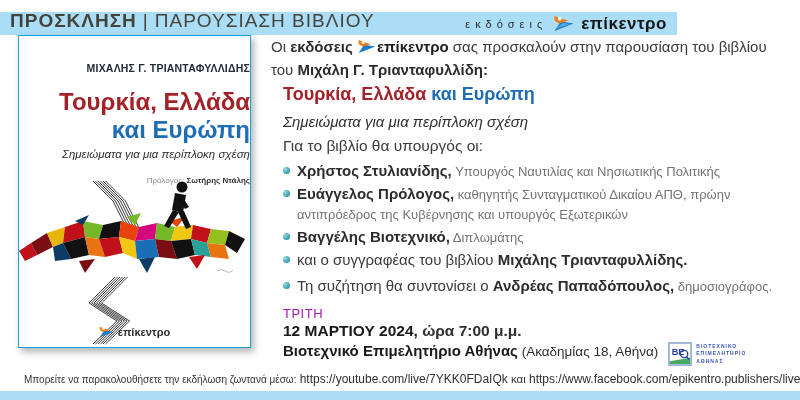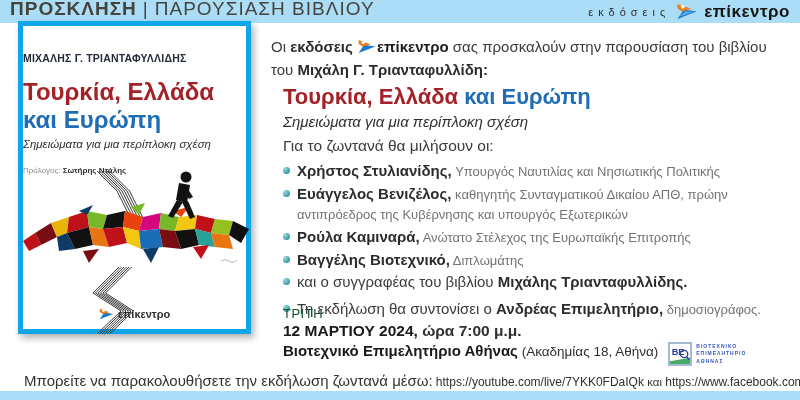--- a/index.html
+++ b/index.html
@@ -1,76 +1,76 @@
 <!DOCTYPE html>
 <html><head>
 <meta charset="utf-8">
 <style>
   * { margin:0; padding:0; box-sizing:border-box; }
   html,body { width:800px; height:400px; overflow:hidden; }
   body { font-family:"Liberation Sans","DejaVu Sans",sans-serif; background:#ffffff; position:relative; color:#3b3b3b; }
 
   
-  .topbar { position:absolute; top:0; left:0; width:800px; height:23px; background:#abdef6; overflow:hidden; }
+  .topbar { position:absolute; top:12px; left:0; width:677px; height:23px; background:#abdef6; overflow:hidden; }
   .topbar-title { position:absolute; left:10px; top:-4px; font-size:19px; line-height:26px; color:#45443c; letter-spacing:1px; white-space:nowrap; }
   .topbar-title b { font-weight:700; }
   .topbar-title .sep { font-weight:400; padding:0 6px; }
   .topbar-title .sub { font-weight:400; }
   .topbar-logo { position:absolute; right:10px; top:0; height:23px; display:flex; align-items:center; gap:6px; }
   .topbar-logo .small { font-size:11px; letter-spacing:5px; color:#2b2b2b; }
   .topbar-logo .wordmark { font-size:17px; font-weight:700; color:#161616; letter-spacing:0.5px; }
 
   .epik-icon { display:inline-block; vertical-align:-2px; }
 
   
-  .cover { position:absolute; left:18px; top:21px; width:233px; height:313px; background:#ffffff; border:5px solid #0ea5e9; box-shadow:3px 4px 7px rgba(0,0,0,0.30); text-align:left; }
+  .cover { position:absolute; left:18px; top:35px; width:233px; height:313px; background:#ffffff; border:1px solid #0ea5e9; box-shadow:3px 4px 7px rgba(0,0,0,0.30); text-align:right; }
   .cover-author { margin-top:26px; font-size:10.5px; font-weight:700; color:#232b38; letter-spacing:0.2px; }
   .cover-title { margin-top:14px; font-size:24px; font-weight:600; line-height:1.15; }
   .cover-title .t-red { color:#a32127; display:block; }
   .cover-title .t-blue { color:#1f6db4; display:block; }
   .cover-subtitle { margin-top:5px; font-size:11.5px; font-style:italic; color:#303030; }
   .cover-preface { margin-top:16px; font-size:8px; color:#8a8a8a; }
   .cover-preface b { color:#333333; }
   .cover-art { position:absolute; left:0; top:145px; width:233px; height:165px; }
   .cover-logo { position:absolute; bottom:9px; left:0; width:100%; display:flex; justify-content:center; align-items:center; gap:4px; z-index:2; }
   .cover-logo .wordmark { font-size:11px; font-weight:700; color:#2f2f2f; }
 
   
   .intro { position:absolute; left:271px; top:36px; width:512px; font-size:15px; line-height:1.5; color:#3b3b3b; }
   .intro b { color:#2c2c2c; }
   .inline-logo { white-space:nowrap; }
   .inline-logo b { font-weight:700; color:#1d1d1d; }
 
-  .main-title { position:absolute; left:283px; top:84px; font-size:22px; font-weight:600; white-space:nowrap; }
+  .main-title { position:absolute; left:283px; top:84px; font-size:18px; font-weight:600; white-space:nowrap; }
   .main-title .t-red { color:#a32127; }
   .main-title .t-blue { color:#1f6db4; }
   .main-subtitle { position:absolute; left:283px; top:113px; font-size:15px; font-style:italic; color:#2f2f2f; }
 
   .speakers { position:absolute; left:283px; top:137px; width:512px; }
   .speakers-heading { font-size:15.5px; color:#3b3b3b; margin-bottom:6px; }
   .speaker { position:relative; padding-left:14px; margin-bottom:3px; font-size:15px; line-height:1.3; }
   .speaker .bullet { position:absolute; left:0; top:6px; width:7px; height:7px; border-radius:50%;
       background:radial-gradient(circle at 30% 30%, #9fd8df 0%, #41a8b6 55%, #2c8795 100%); }
   .speaker b { font-weight:700; color:#2c2c2c;margin-top:8px; }
   .speaker .role { font-size:13px; color:#737373; }
   .speaker.gap-top { margin-top:7px; }
 
   .event { position:absolute; left:283px; top:306px; }
-  .event-day { font-size:13px; color:#14532d; letter-spacing:0.5px; }
+  .event-day { font-size:13px; color:#a21caf; letter-spacing:0.5px; }
   .event-date { margin-top:1px; font-size:15.5px; color:#2e2e2e;font-weight:bold; }
   .event-date b { color:#1a1a1a; }
   .event-venue { margin-top:2px; font-size:13.5px; color:#2e2e2e; display:flex; }
   .event-venue b { font-size:15px; color:#1a1a1a; }
   .venue-logo { display:inline-flex; align-items:center; gap:4px; margin-left:10px; }
   .venue-logo .box { width:24px; height:24px; border:1px solid #9fb6d4; background:#ffffff; }
   .venue-logo .lines { font-size:5px; font-weight:700; color:#3b55c0; letter-spacing:1px; line-height:1.5; text-align:left; }
 
   
   .footer { position:absolute; left:24px; top:372px; width:770px; white-space:nowrap; font-size:11.5px; color:#333333; }
-  .footer .lead { font-size:15px; }
+  .footer .lead { font-size:10px; }
   .footer a { color:#2f2f2f; text-decoration:none; font-size:12px; }
   .bottombar { position:absolute; bottom:0; left:0; width:800px; height:9px; background:#abdef6; }
 </style>
 </head>
 <body>
 
 <div class="topbar">
   <div class="topbar-title">
     <b>ΠΡΟΣΚΛΗΣΗ</b><span class="sep">|</span><span class="sub">ΠΑΡΟΥΣΙΑΣΗ ΒΙΒΛΙΟΥ</span>
   </div>
@@ -176,45 +176,41 @@
         <circle cx="6" cy="3.6" r="1.8" fill="#ffffff"></circle>
       </svg><b>επίκεντρο</b></span><span> σας προσκαλούν στην παρουσίαση του βιβλίου του </span><b>Μιχάλη Γ. Τριανταφυλλίδη:</b>
 </div>
 
 <div class="main-title">
   <span class="t-red">Τουρκία, Ελλάδα</span><span class="t-blue"> και Ευρώπη</span>
 </div>
 <div class="main-subtitle">Σημειώματα για μια περίπλοκη σχέση</div>
 
 <div class="speakers">
-  <div class="speakers-heading">Για το ζωντανά θα μιλήσουν οι:</div>
+  <div class="speakers-heading">Για το βιβλίο θα υπουργός οι:</div>
 
   <div class="speaker">
     <span class="bullet"></span>
     <b>Χρήστος Στυλιανίδης,</b><span class="role"> Υπουργός Ναυτιλίας και Νησιωτικής Πολιτικής</span>
   </div>
   <div class="speaker">
     <span class="bullet"></span>
-    <b>Ευάγγελος Βενιζέλος,</b><span class="role"> καθηγητής Συνταγματικού Δικαίου ΑΠΘ, πρώην αντιπρόεδρος της Κυβέρνησης και υπουργός Εξωτερικών</span>
-  </div>
-  <div class="speaker">
-    <span class="bullet"></span>
-    <b>Ρούλα Καμιναρά,</b><span class="role"> Ανώτατο Στέλεχος της Ευρωπαϊκής Επιτροπής</span>
+    <b>Ευάγγελος Πρόλογος,</b><span class="role"> καθηγητής Συνταγματικού Δικαίου ΑΠΘ, πρώην αντιπρόεδρος της Κυβέρνησης και υπουργός Εξωτερικών</span>
   </div>
   <div class="speaker">
     <span class="bullet"></span>
     <b>Βαγγέλης Βιοτεχνικό,</b><span class="role"> Διπλωμάτης</span>
   </div>
   <div class="speaker">
     <span class="bullet"></span>
     <span>και ο συγγραφέας του βιβλίου </span><b>Μιχάλης Τριανταφυλλίδης.</b>
   </div>
   <div class="speaker gap-top">
     <span class="bullet"></span>
-    <span>Τη εκδήλωση θα συντονίσει ο </span><b>Ανδρέας Επιμελητήριο,</b><span class="role"> δημοσιογράφος.</span>
+    <span>Τη συζήτηση θα συντονίσει ο </span><b>Ανδρέας Παπαδόπουλος,</b><span class="role"> δημοσιογράφος.</span>
   </div>
 </div>
 
 <div class="event">
   <div class="event-day">ΤΡΙΤΗ</div>
   <div class="event-date">
     <b>12 ΜΑΡΤΙΟΥ 2024,</b><span> ώρα 7:00 μ.μ.</span>
   </div>
   <div class="event-venue">
     <span><b>Βιοτεχνικό Επιμελητήριο Αθήνας</b><span> (Ακαδημίας 18, Αθήνα)</span></span>

